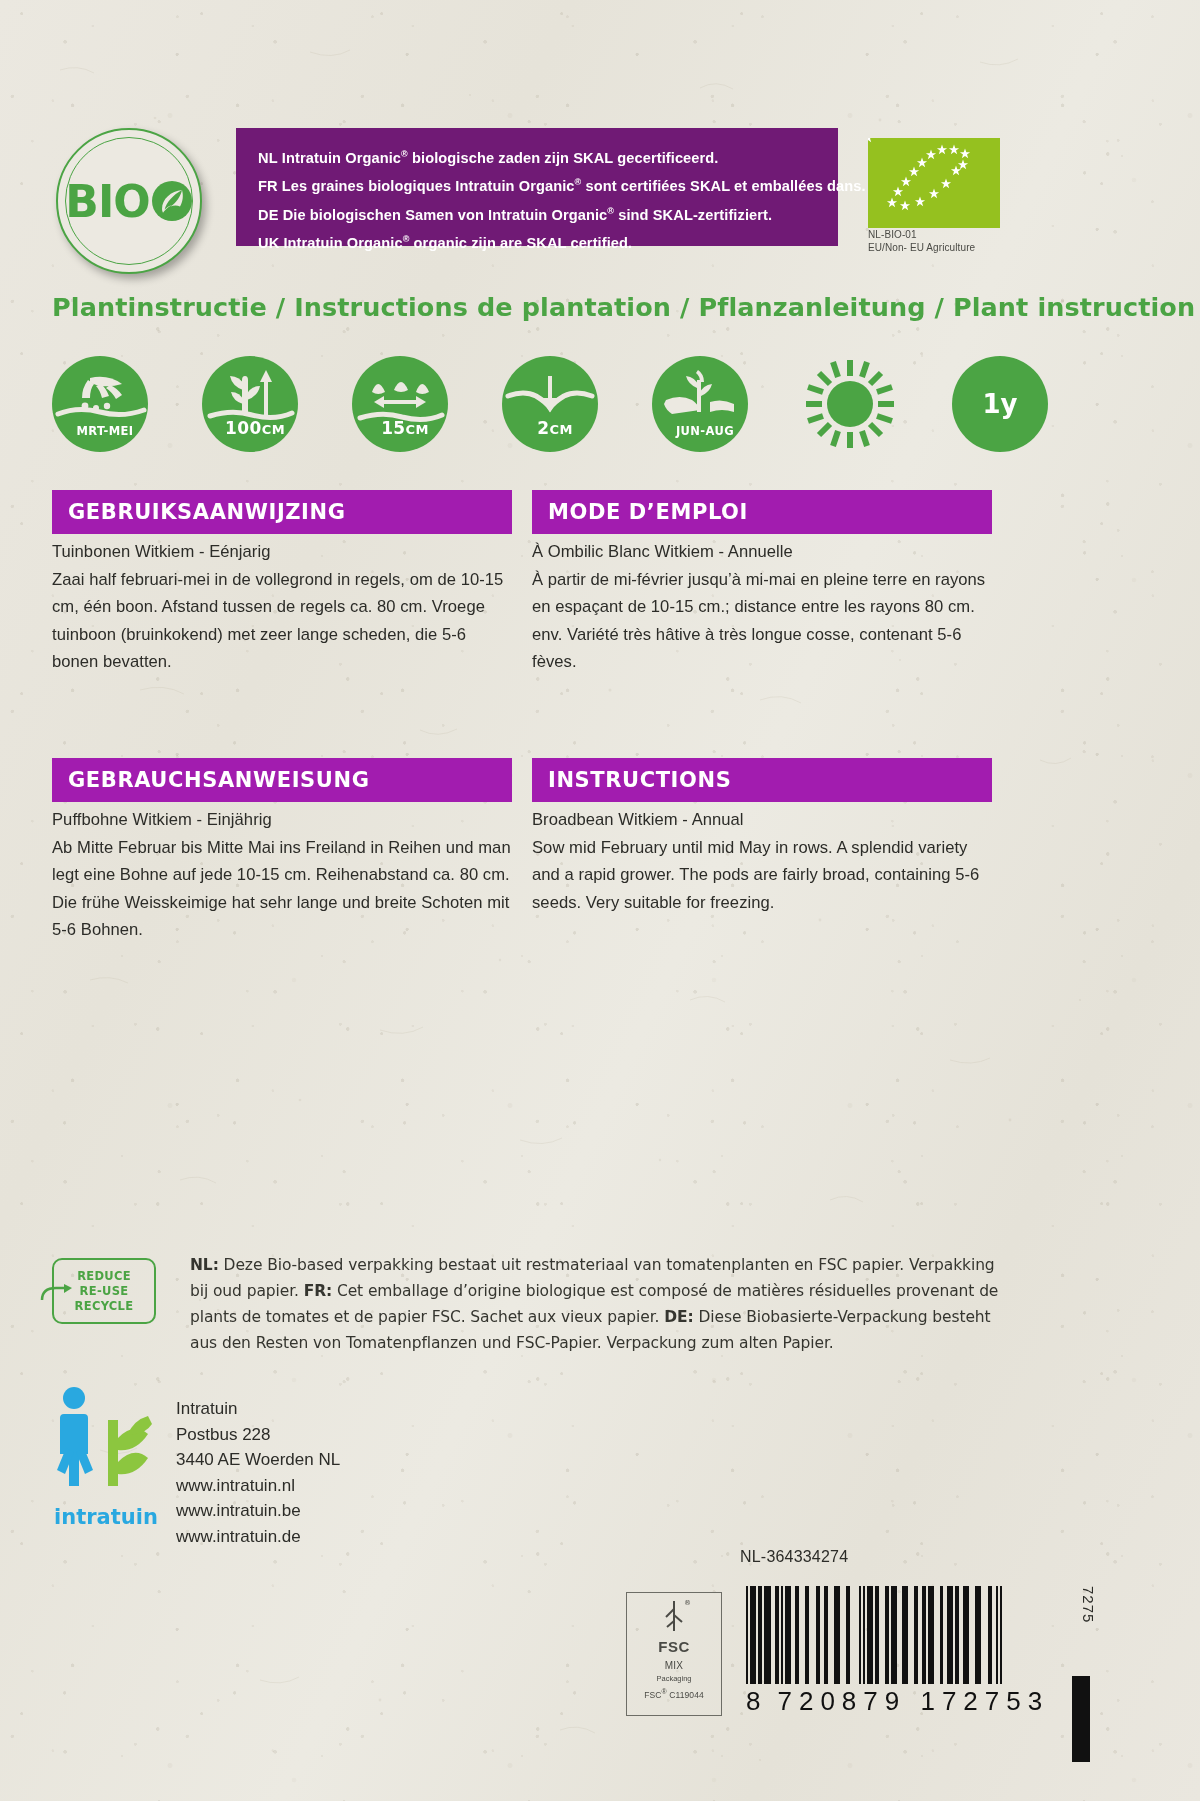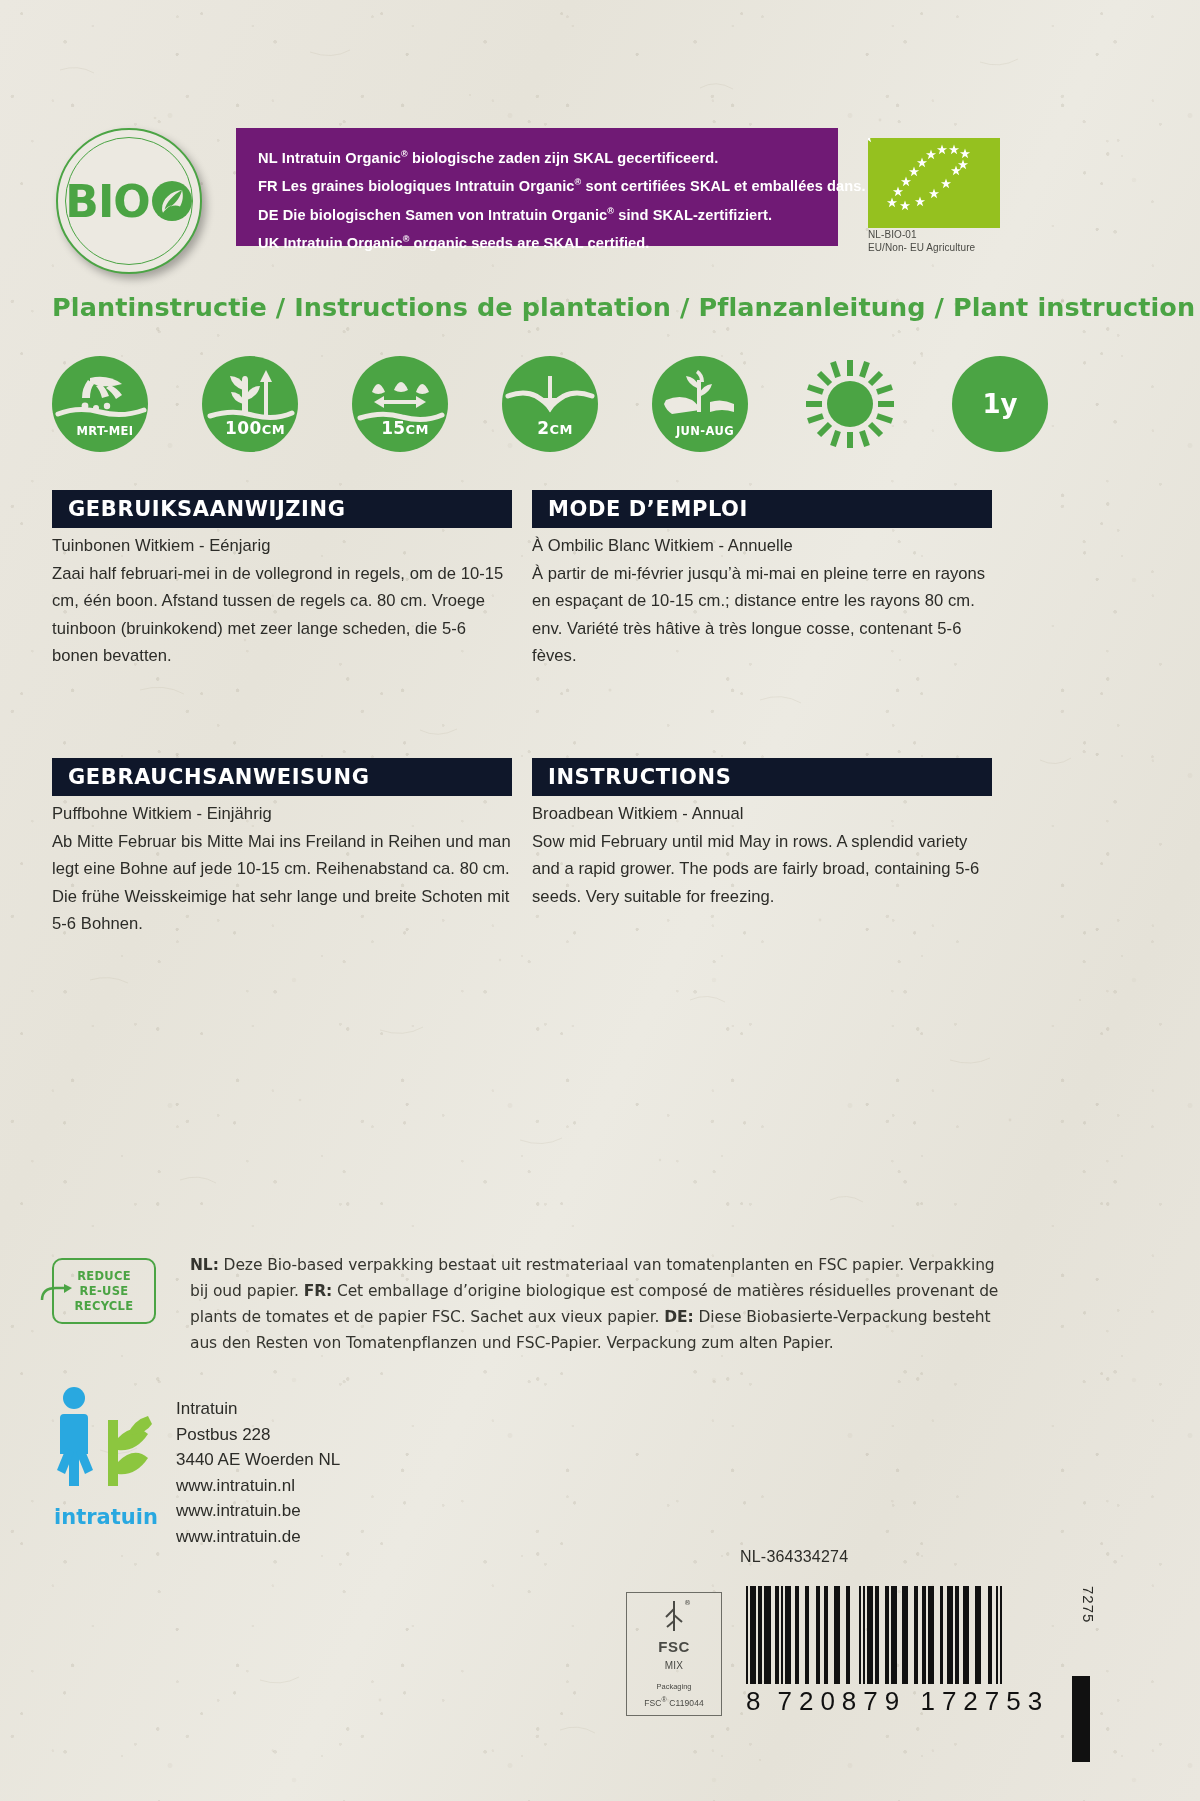--- a/index.html
+++ b/index.html
@@ -123,21 +123,21 @@
   .ic .cap .u { font-size: 13px; }
   .ic .cap-num { font-size: 17px; font-weight: 700; }
   .ic .yr {
     position: absolute; inset: 0; display: flex; align-items: center; justify-content: center;
     font-size: 26px; font-weight: 700; color: #ffffff; font-family: "DejaVu Sans", sans-serif;
   }
 
   
   .panel { position: absolute; width: 460px; }
   .panel .bar {
-    background: #0f172a; height: 38px; padding: 0 16px;
+    background: #a21caf; height: 44px; padding: 0 16px;
     display: flex; align-items: center;
   }
   .panel .bar h2 {
     color: #fff; font-size: 21px; font-weight: 700; letter-spacing: .6px;
     font-family: "DejaVu Sans", sans-serif;
   }
   .panel .body {
     padding-top: 4px; font-size: 16.6px; line-height: 27.5px; color: #2c2c28;
     font-family: "Liberation Sans", sans-serif; letter-spacing: .05px;
   }
@@ -180,21 +180,21 @@
     position: absolute; left: 626px; top: 1592px; width: 96px; height: 124px;
     border: 1.5px solid #6d6d66; display: flex; flex-direction: column;
     align-items: center; padding-top: 4px;
   }
   .fsc .tree { width: 40px; height: 40px; }
   .fsc .name {
     font-size: 15px; font-weight: 700; color: #4a4a45; letter-spacing: .5px; margin-top: 1px;
     font-family: "Liberation Sans", sans-serif;
   }
   .fsc .mix { font-size: 10px; color: #4a4a45; margin-top: 5px; letter-spacing:.3px; }
-  .fsc .pkg { font-size: 7.5px; color: #4a4a45; margin-top: 11px; }
+  .fsc .pkg { font-size: 7.5px; color: #4a4a45; margin-top: 3px; }
   .fsc .code { font-size: 8.5px; color: #4a4a45; margin-top: 5px; letter-spacing: .1px; }
   .fsc .r { font-size: 7px; vertical-align: super; }
 
   
   .art-code {
     position: absolute; left: 740px; top: 1548px;
     font-size: 16px; color: #2c2c28; font-family: "Liberation Sans", sans-serif;
     letter-spacing: .2px;
   }
   .barcode-wrap { position: absolute; left: 746px; top: 1586px; width: 330px; }
@@ -274,21 +274,21 @@
       <div class="line">
         <span class="lang">FR</span>
         <span>Les graines biologiques Intratuin Organic</span><sup>®</sup><span> sont certifiées SKAL et emballées dans.</span>
       </div>
       <div class="line">
         <span class="lang">DE</span>
         <span>Die biologischen Samen von Intratuin Organic</span><sup>®</sup><span> sind SKAL-zertifiziert.</span>
       </div>
       <div class="line">
         <span class="lang">UK</span>
-        <span>Intratuin Organic</span><sup>®</sup><span> organic seeds are SKAL certified.</span>
+        <span>Intratuin Organic</span><sup>®</sup><span> organic zijn are SKAL certified.</span>
       </div>
     </div>
 
     <div class="bio-badge">
       <div class="bio-circle">
         <div class="bio-inner">
           <div class="bio-text">
             <span>BIO</span>
             <span class="bio-leaf">
               <svg width="42" height="42" viewBox="0 0 42 42">

